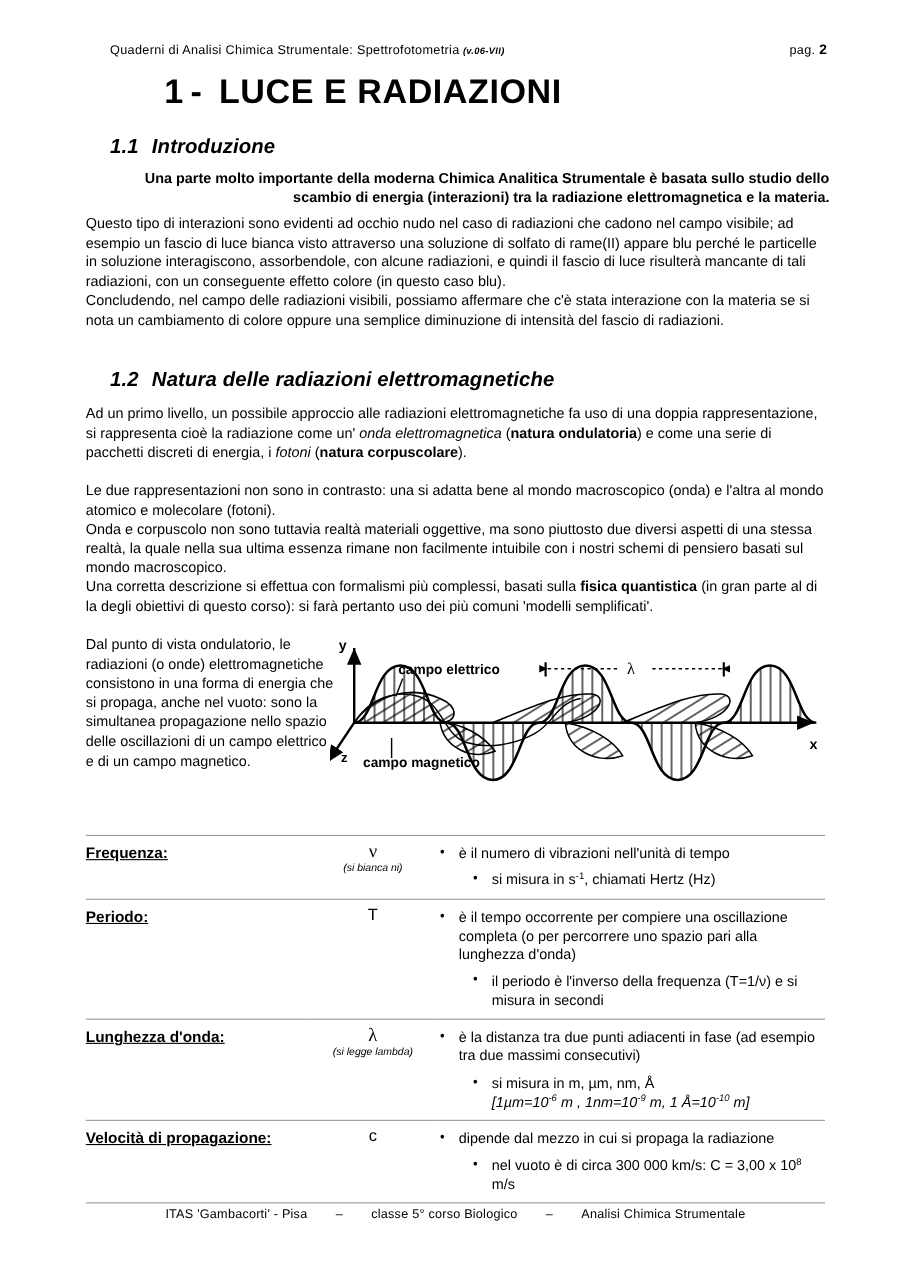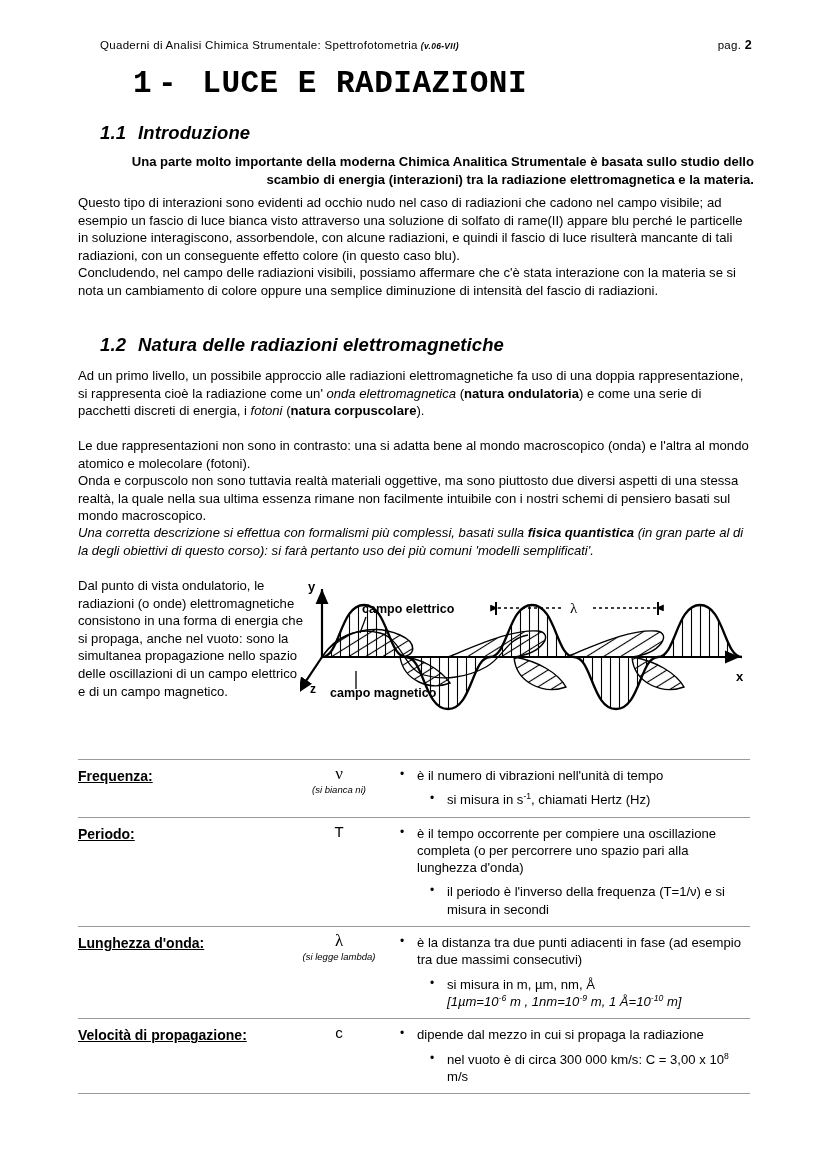--- a/index.html
+++ b/index.html
@@ -42,21 +42,20 @@
   
   .chapter-title {
     position: absolute;
     left: 0;
     top: 66px;
     width: 660px;
     text-align: center;
     font-size: 31px;
     font-weight: bold;
     letter-spacing: 0.5px;
-    font-family: Liberation Mono, monospace;
   }
   .chapter-title .num { margin-right: 6px; }
 
   
   .h2 {
     position: absolute;
     font-size: 18.5px;
     font-weight: bold;
     font-style: italic;
     letter-spacing: 0.1px;
@@ -67,21 +66,21 @@
   
   .p {
     position: absolute;
     left: 78px;
     width: 676px;
     font-size: 13.1px;
     line-height: 17.6px;
     text-align: left;
   }
   .p.bold { font-weight: bold; text-align: right; }
-  .p.ital { font-style: italic; }
+  .p.ital { }
   .p i { font-style: italic; }
   .p b { font-weight: bold; }
 
   
   .fig-text {
     position: absolute;
     left: 78px;
     width: 225px;
     font-size: 13.1px;
     line-height: 17.6px;
@@ -351,14 +350,17 @@
         <td class="c-desc">
           <ul class="bl">
               <li>dipende dal mezzo in cui si propaga la radiazione</li>
               <li>nel vuoto è di circa 300 000 km/s:    C = 3,00 x 10<sup>8</sup> m/s</li>
             </ul>
         </td>
       </tr>
     </tbody>
   </table>
 
+  <div class="footer">
+    <span>ITAS 'Gambacorti' - Pisa</span><span class="sep">–</span><span>classe 5°  corso Biologico</span><span class="sep2">–</span><span>Analisi Chimica  Strumentale</span>
+  </div>
 
 </div>
 
 </body></html>

